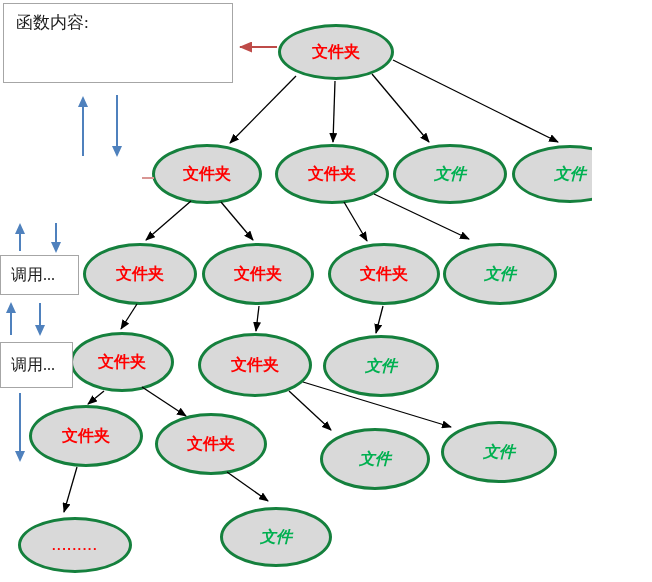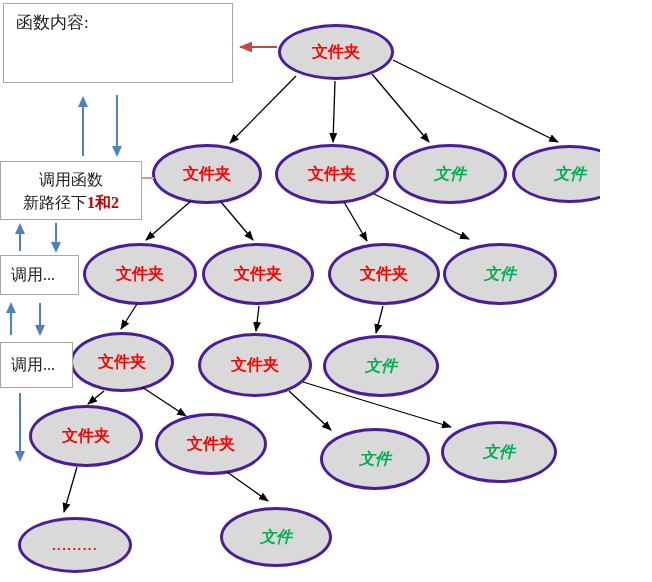--- a/index.html
+++ b/index.html
@@ -1,19 +1,19 @@
 <!DOCTYPE html>
 <html><head>
 <meta charset="utf-8">
 <style>
   html,body{margin:0;padding:0;background:#fff;}
   #stage{position:relative;width:592px;height:582px;background:#fff;overflow:hidden;
-         font-family:"Liberation Sans", sans-serif;padding-left:8px;}
+         font-family:"Liberation Sans", sans-serif;}
   
-  .node{position:absolute;box-sizing:border-box;border:3px solid #4c1d95;background:#D9D9D9;
+  .node{position:absolute;box-sizing:border-box;border:3px solid #15803d;background:#D9D9D9;
         border-radius:50%;display:flex;align-items:center;justify-content:center;z-index:2;}
   .node .lbl{font-weight:bold;font-size:16px;white-space:nowrap;}
   .folder .lbl{color:#FF0000;}
   .file .lbl{color:#00B050;font-style:italic;}
   .dots .lbl{color:#FF0000;font-size:13px;letter-spacing:1.5px;font-weight:bold;}
   
   .abox{position:absolute;box-sizing:border-box;background:#fff;border:1px solid #A6A6A6;z-index:4;
         font-family:"Liberation Serif", serif;color:#1a1a1a;}
   .info-box{left:3px;top:3px;width:230px;height:80px;padding:6px 0 0 12px;font-size:17px;line-height:25px;}
   .rednum{color:#C00000;font-weight:bold;}
@@ -25,26 +25,20 @@
 </style>
 </head>
 <body>
 
 <div id="stage">
 
   <div class="abox info-box">
     <div>函数内容:</div>
   </div>
 
-  <div class="abox call-box">
-    <div>调用函数</div>
-    <div>
-      <span>新路径下</span><span class="rednum">1和2</span>
-    </div>
-  </div>
 
   <div class="abox more-box-1">
     <span>调用...</span>
   </div>
 
   <div class="abox more-box-2">
     <span>调用...</span>
   </div>
 
   <div class="node folder" style="left:278px;top:24px;width:116px;height:56px;">

